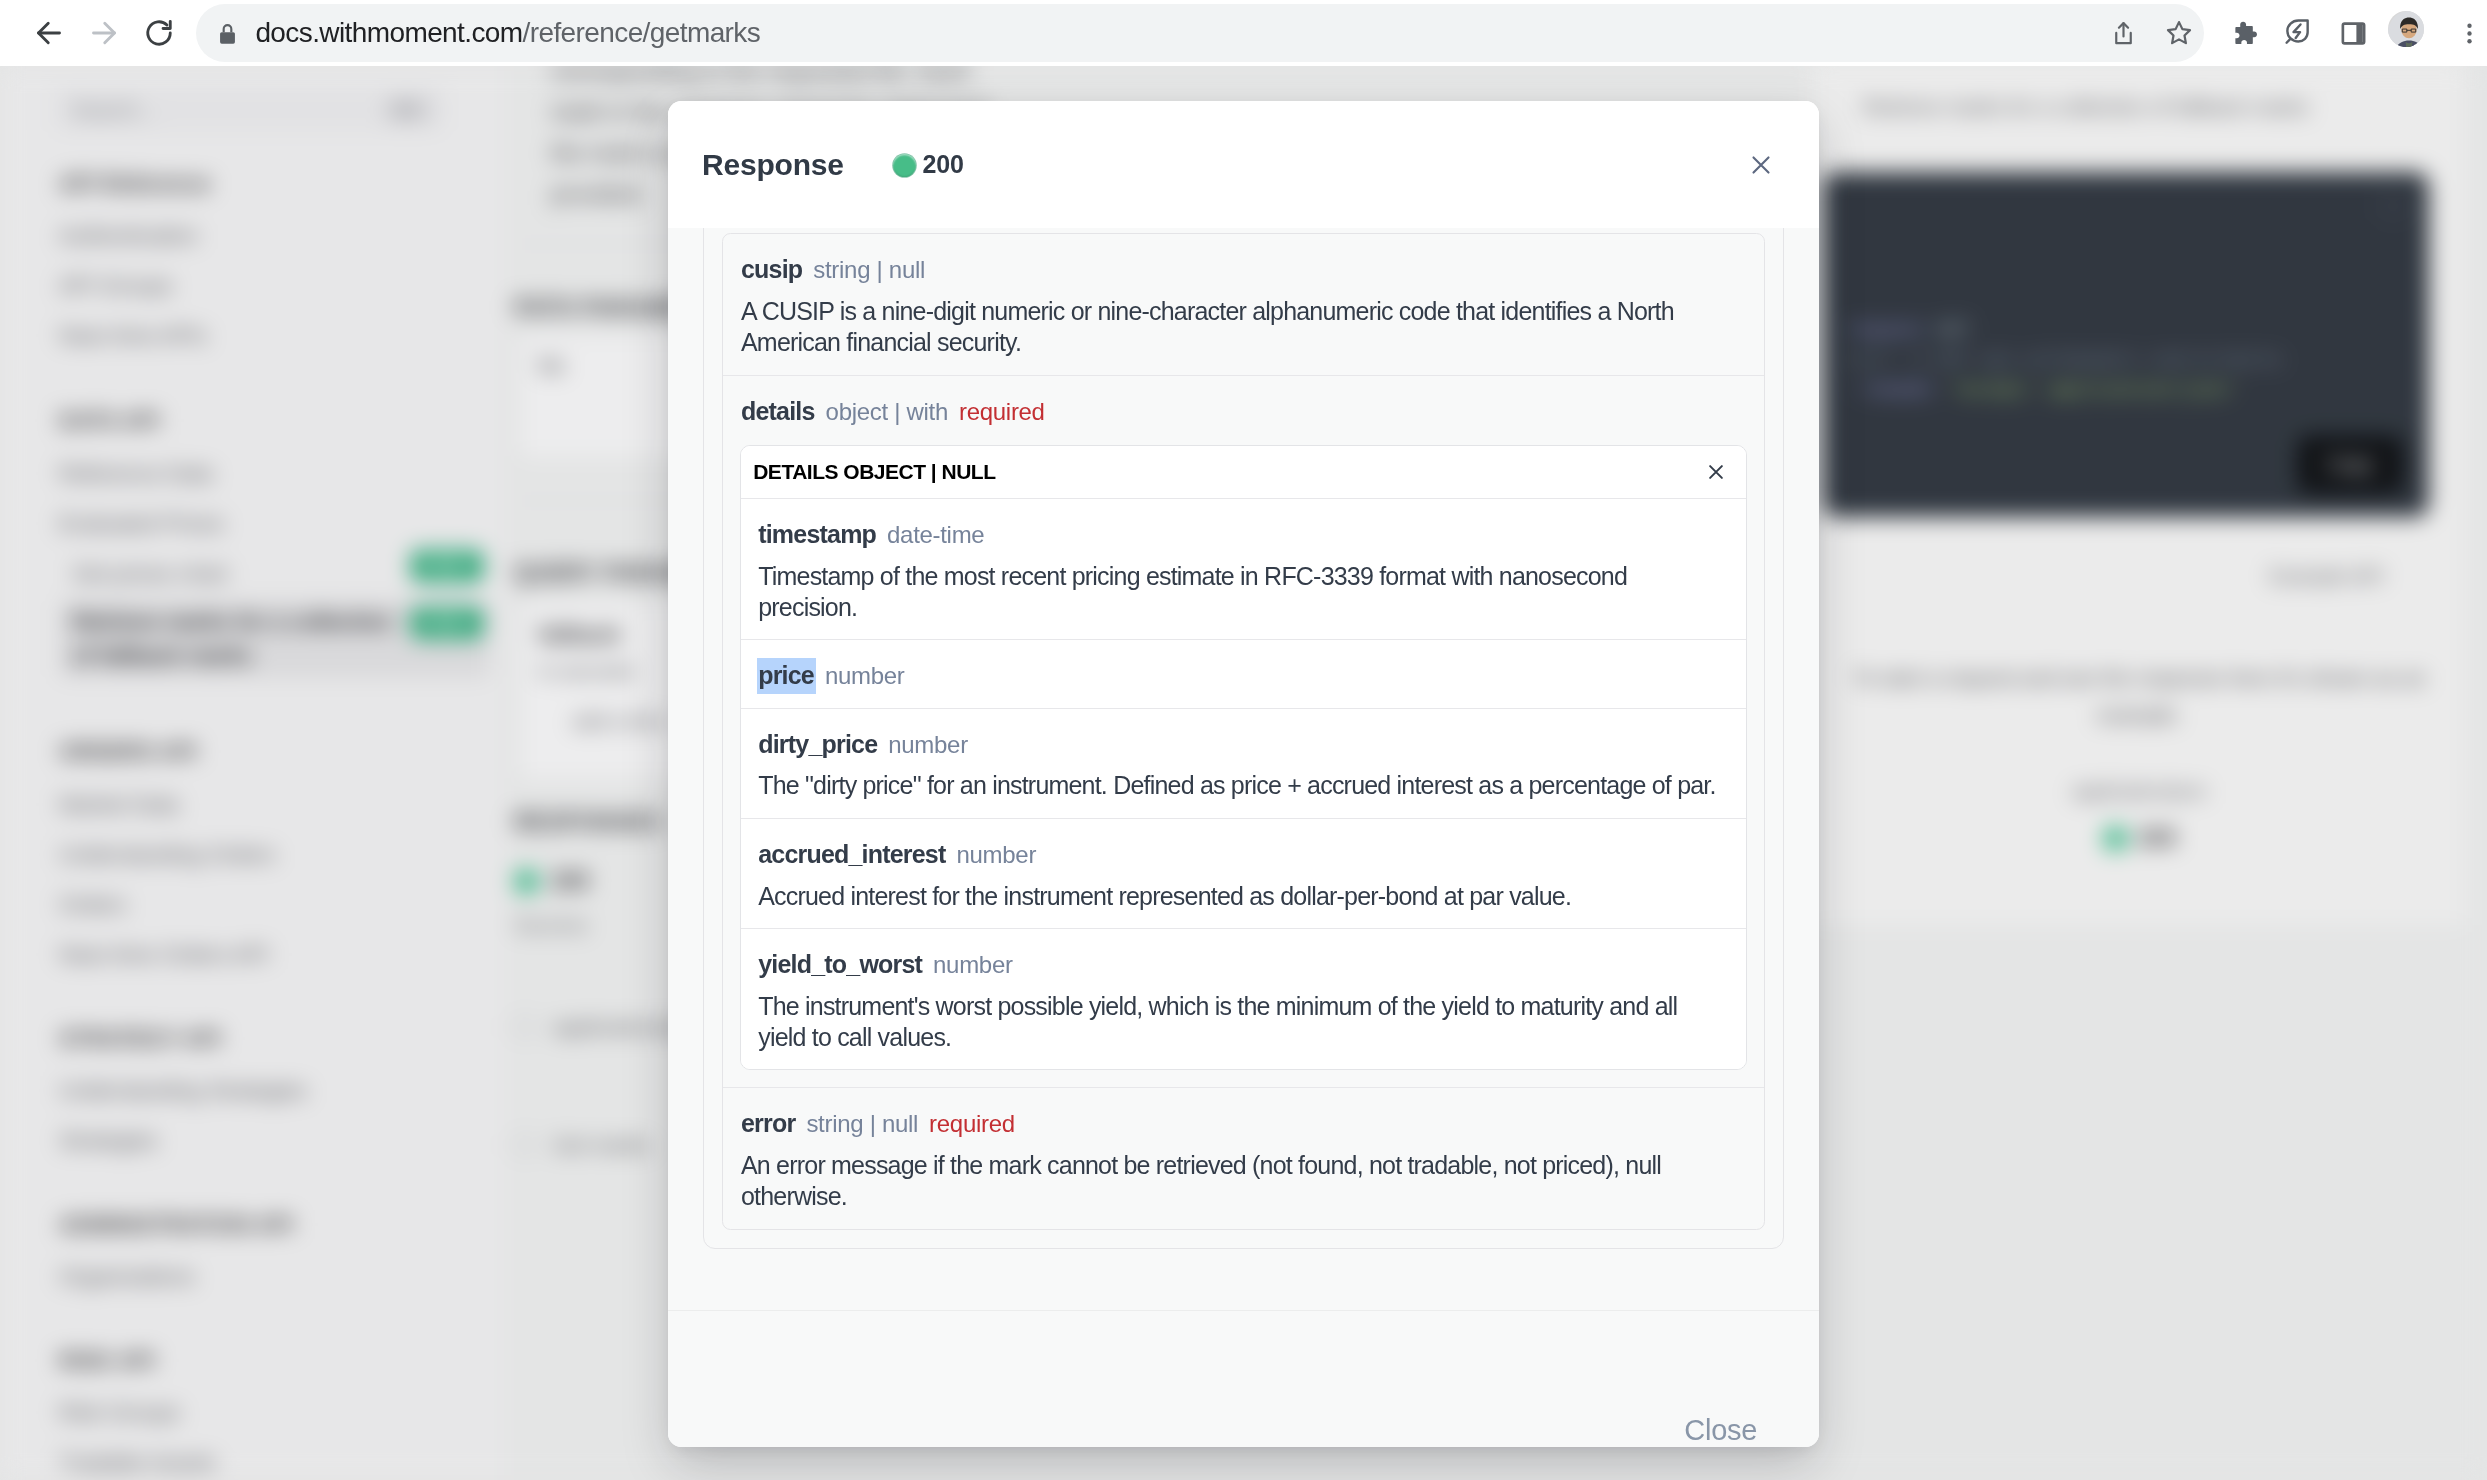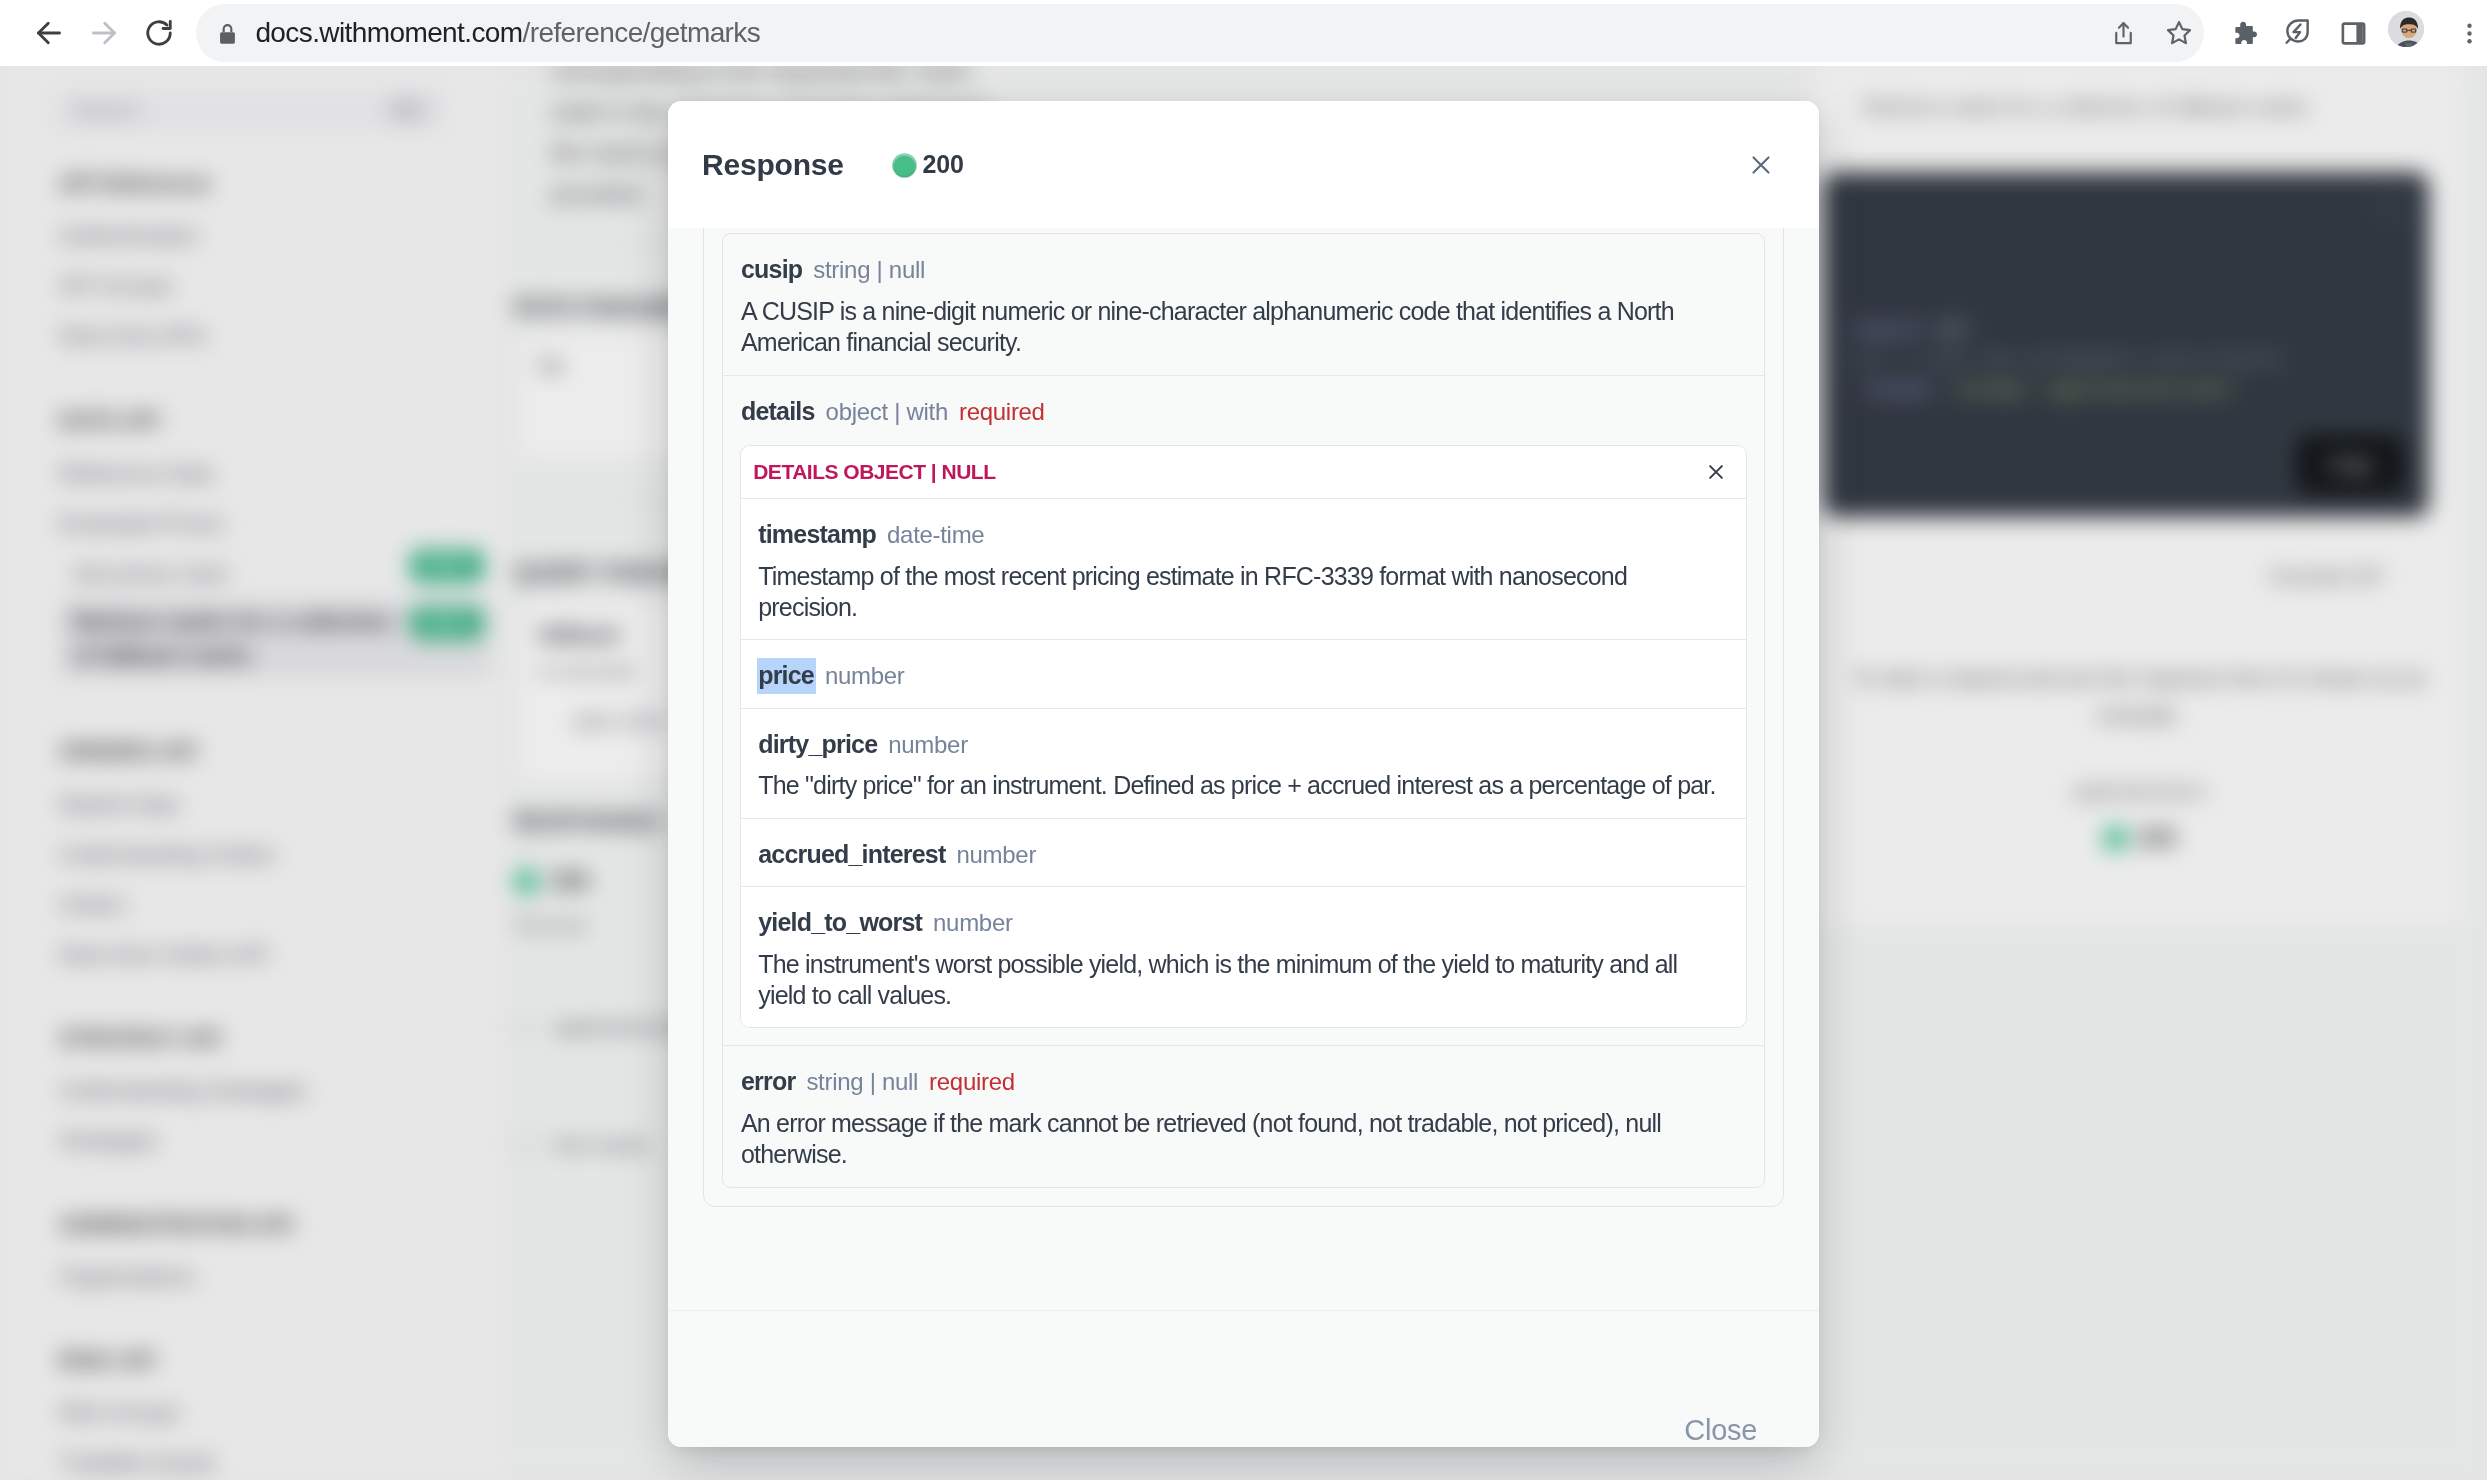--- a/index.html
+++ b/index.html
@@ -107,21 +107,21 @@
   .prop:last-child{border-bottom:none;}
   .p-head{display:flex;align-items:baseline;line-height:1.2;}
   .p-name{font-size:25px;font-weight:700;color:#333c49;letter-spacing:-0.8px;}
   .p-type{font-size:24px;color:#76839a;margin-left:11px;letter-spacing:-0.3px;}
   .p-req{font-size:24px;color:#c32f33;margin-left:11px;letter-spacing:-0.3px;}
   .p-desc{margin-top:11px;font-size:25px;line-height:31px;color:#333c49;letter-spacing:-0.8px;}
 
   .sel{background:#b6d4fc;padding:2.5px 1.7px 3.4px;margin:-2.5px -1.7px -3.4px;}
   .nested{margin-top:18.6px;margin-left:-0.8px;margin-right:-0.8px;border:1.3px solid #e3e4e7;border-radius:10px;background:#fff;overflow:hidden;}
   .n-head{height:52px;display:flex;align-items:center;padding:0 18.6px 0 12px;border-bottom:1.3px solid #e7e7ea;background:#fff;}
-  .n-title{font-size:21px;font-weight:700;color:#be185d;letter-spacing:-0.5px;}
+  .n-title{font-size:21px;font-weight:700;color:#000000;letter-spacing:-0.5px;}
   .n-x{margin-left:auto;display:flex;align-items:center;cursor:pointer;}
   .nprop{padding:20px 17px 16.4px;border-bottom:1.3px solid #e7e7ea;background:#fff;}
   .nprop:last-child{border-bottom:none;}
 
   .m-foot{flex:0 0 136px;background:#f8f9f9;border-top:1.3px solid #eceded;display:flex;align-items:flex-end;justify-content:flex-end;padding-right:62px;}
   .btn-close{font-size:29px;color:#8996a8;font-weight:400;cursor:pointer;background:none;border:none;font-family:inherit;padding:0;letter-spacing:-0.3px;}
 </style>
 </head>
 <body>
 
@@ -372,20 +372,21 @@
                     <span class="p-type">number</span>
                   </div>
                   <div class="p-desc">The "dirty price" for an instrument. Defined as price + accrued interest as a percentage of par.</div>
                 </div>
 
                 <div class="nprop">
                   <div class="p-head">
                     <span class="p-name">accrued_interest</span>
                     <span class="p-type">number</span>
                   </div>
+                  <div class="p-desc">Accrued interest for the instrument represented as dollar-per-bond at par value.</div>
                 </div>
 
                 <div class="nprop">
                   <div class="p-head">
                     <span class="p-name">yield_to_worst</span>
                     <span class="p-type">number</span>
                   </div>
                   <div class="p-desc">The instrument's worst possible yield, which is the minimum of the yield to maturity and all yield to call values.</div>
                 </div>
               </div>

